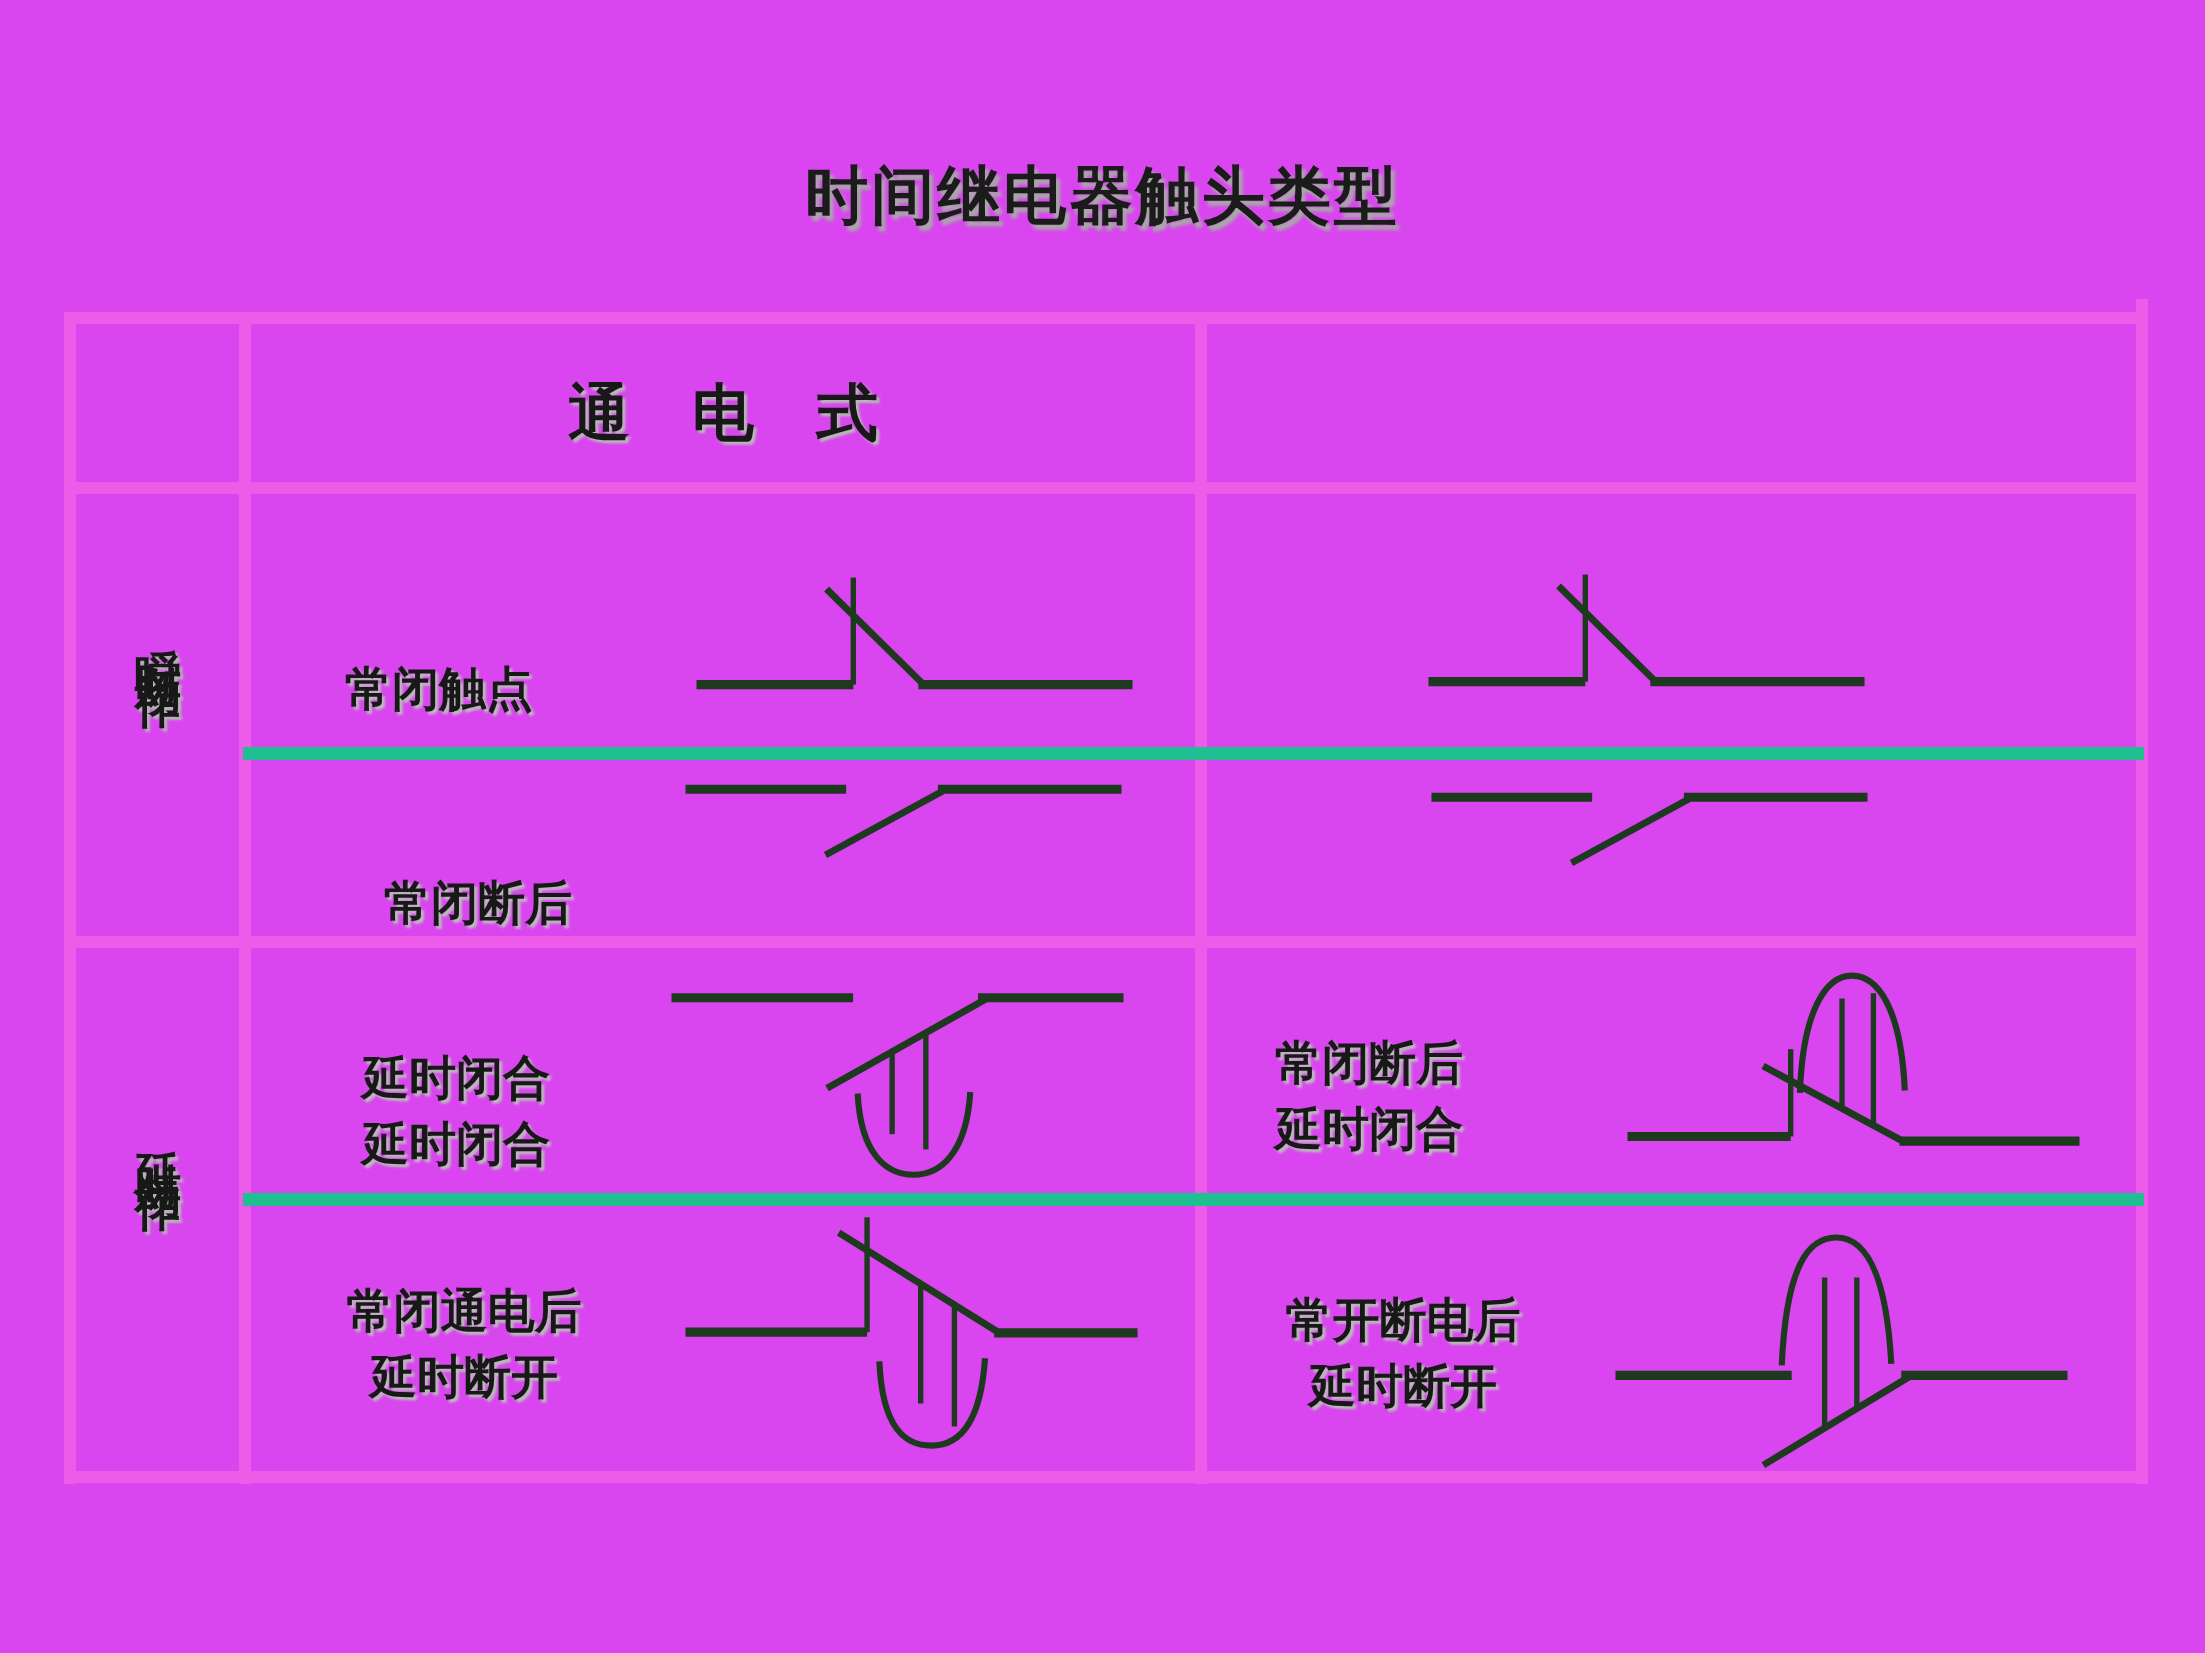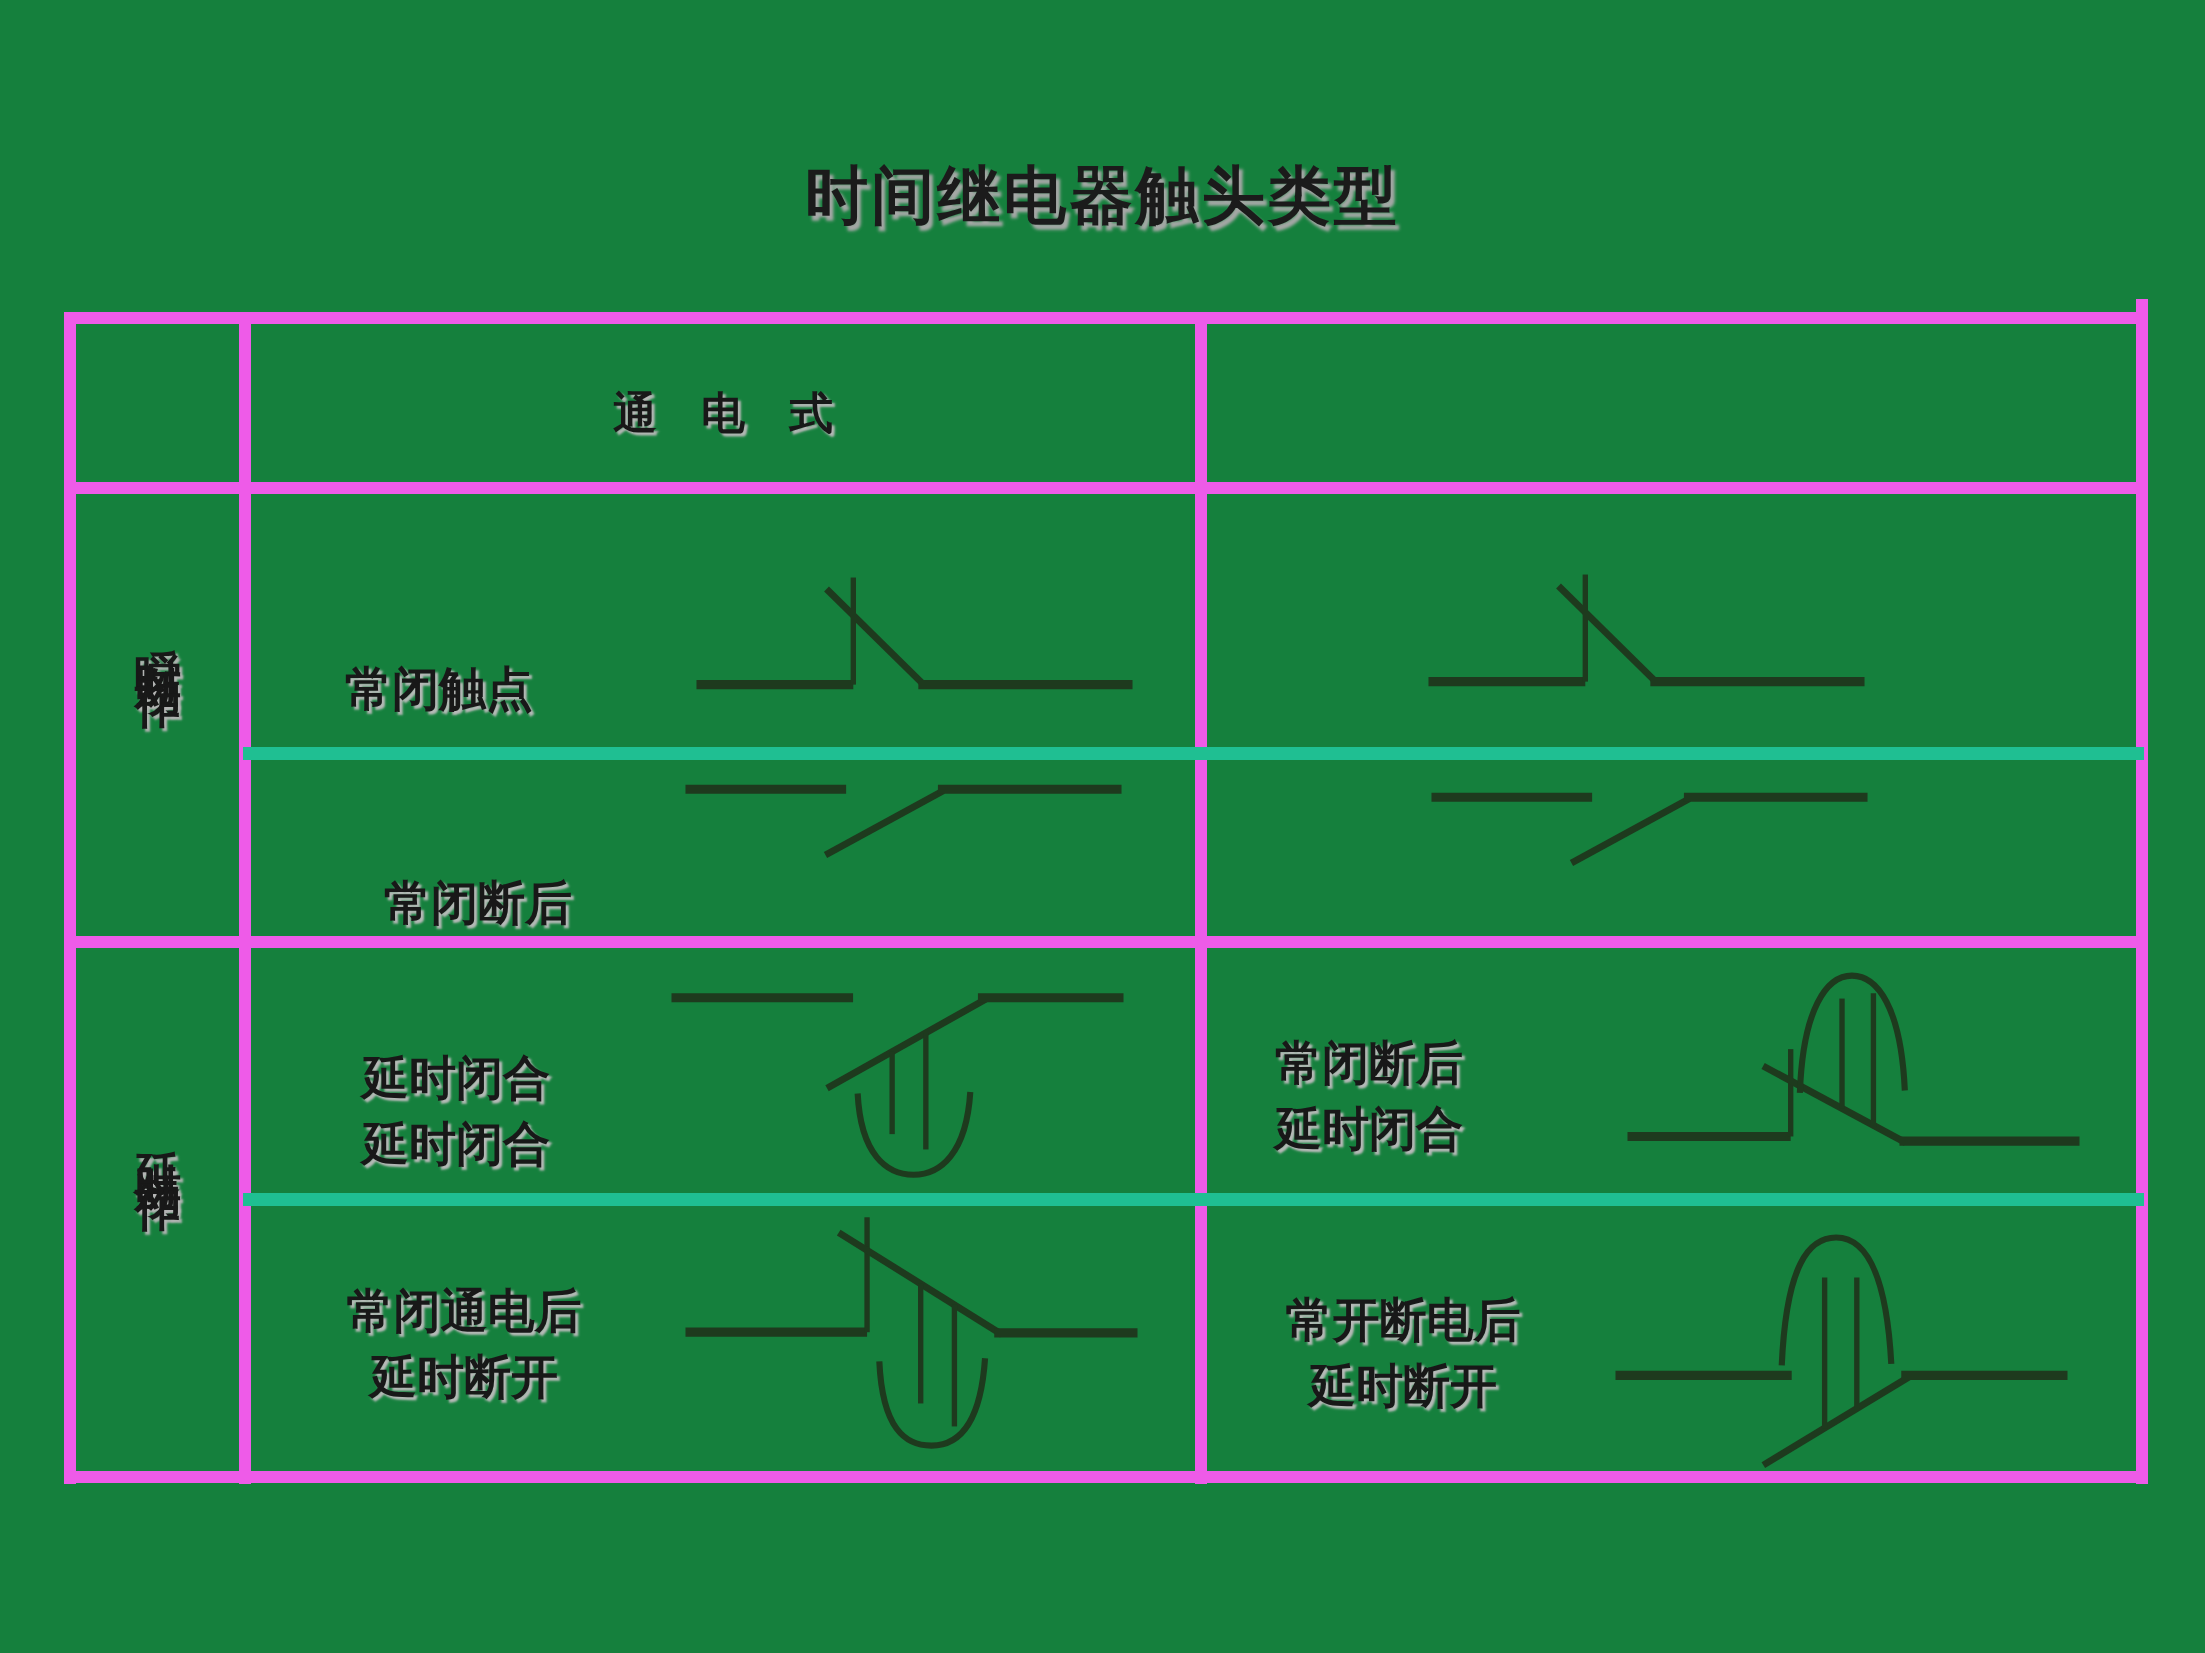--- a/index.html
+++ b/index.html
@@ -1,34 +1,34 @@
 <!DOCTYPE html>
 <html style="font-size:12.3px"><head>
 <meta charset="utf-8">
 <style>
   html,body{margin:0;padding:0;background:#ffffff;}
   .stage{
     position:relative;
     width:2205px;height:1654px;
-    background:#15803d;
+    background:#d946ef;
     font-family:"Liberation Sans","DejaVu Sans",sans-serif;
     overflow:hidden;
   }
   .abs{position:absolute;}
 
   
   .page-title{
     left:0;right:0;top:153px;
     text-align:center;
     font-size:63px;font-weight:bold;color:#1b1b1b;
     text-shadow:3.8px 4.6px 3.1px #a8a8a8;
     letter-spacing:3.1px;
   }
   .hdr{
-    font-size:44px;font-weight:bold;color:#181818;
+    font-size:62px;font-weight:bold;color:#181818;
     text-shadow:3.1px 3.1px 2.3px #b8b8b8;
     white-space:nowrap;
     transform:translate(-50%,-50%);
     text-align:center;
   }
   .vlabel{
     font-size:46px;font-weight:bold;color:#181818;
     text-shadow:3.1px 3.1px 2.3px #b5b5b5;
     writing-mode:vertical-rl;text-orientation:upright;
     letter-spacing:12.3px;

